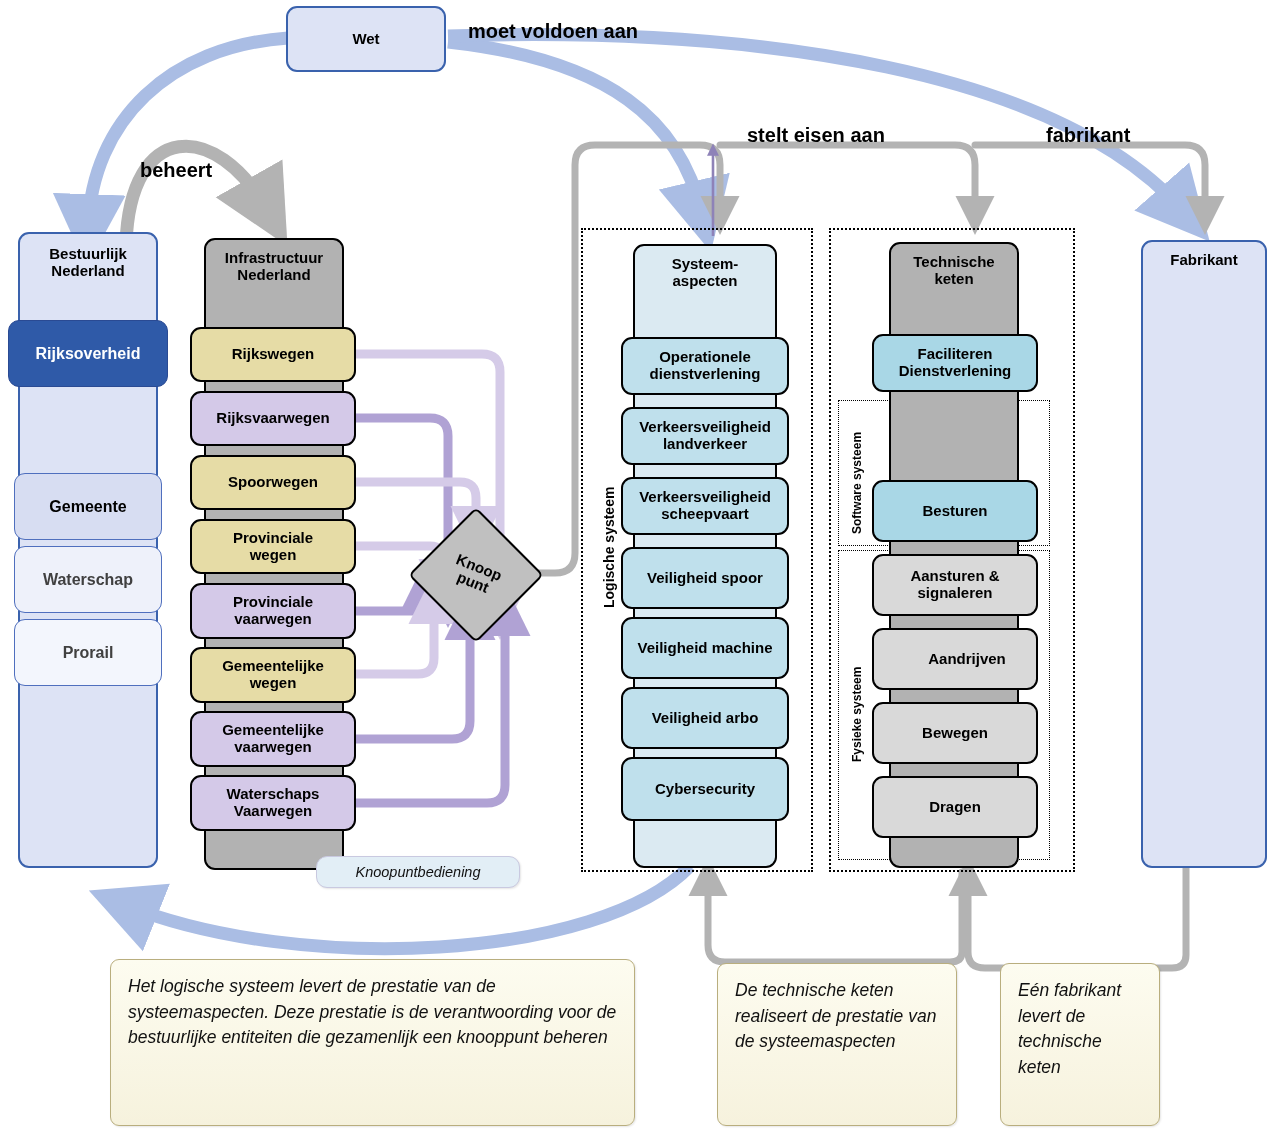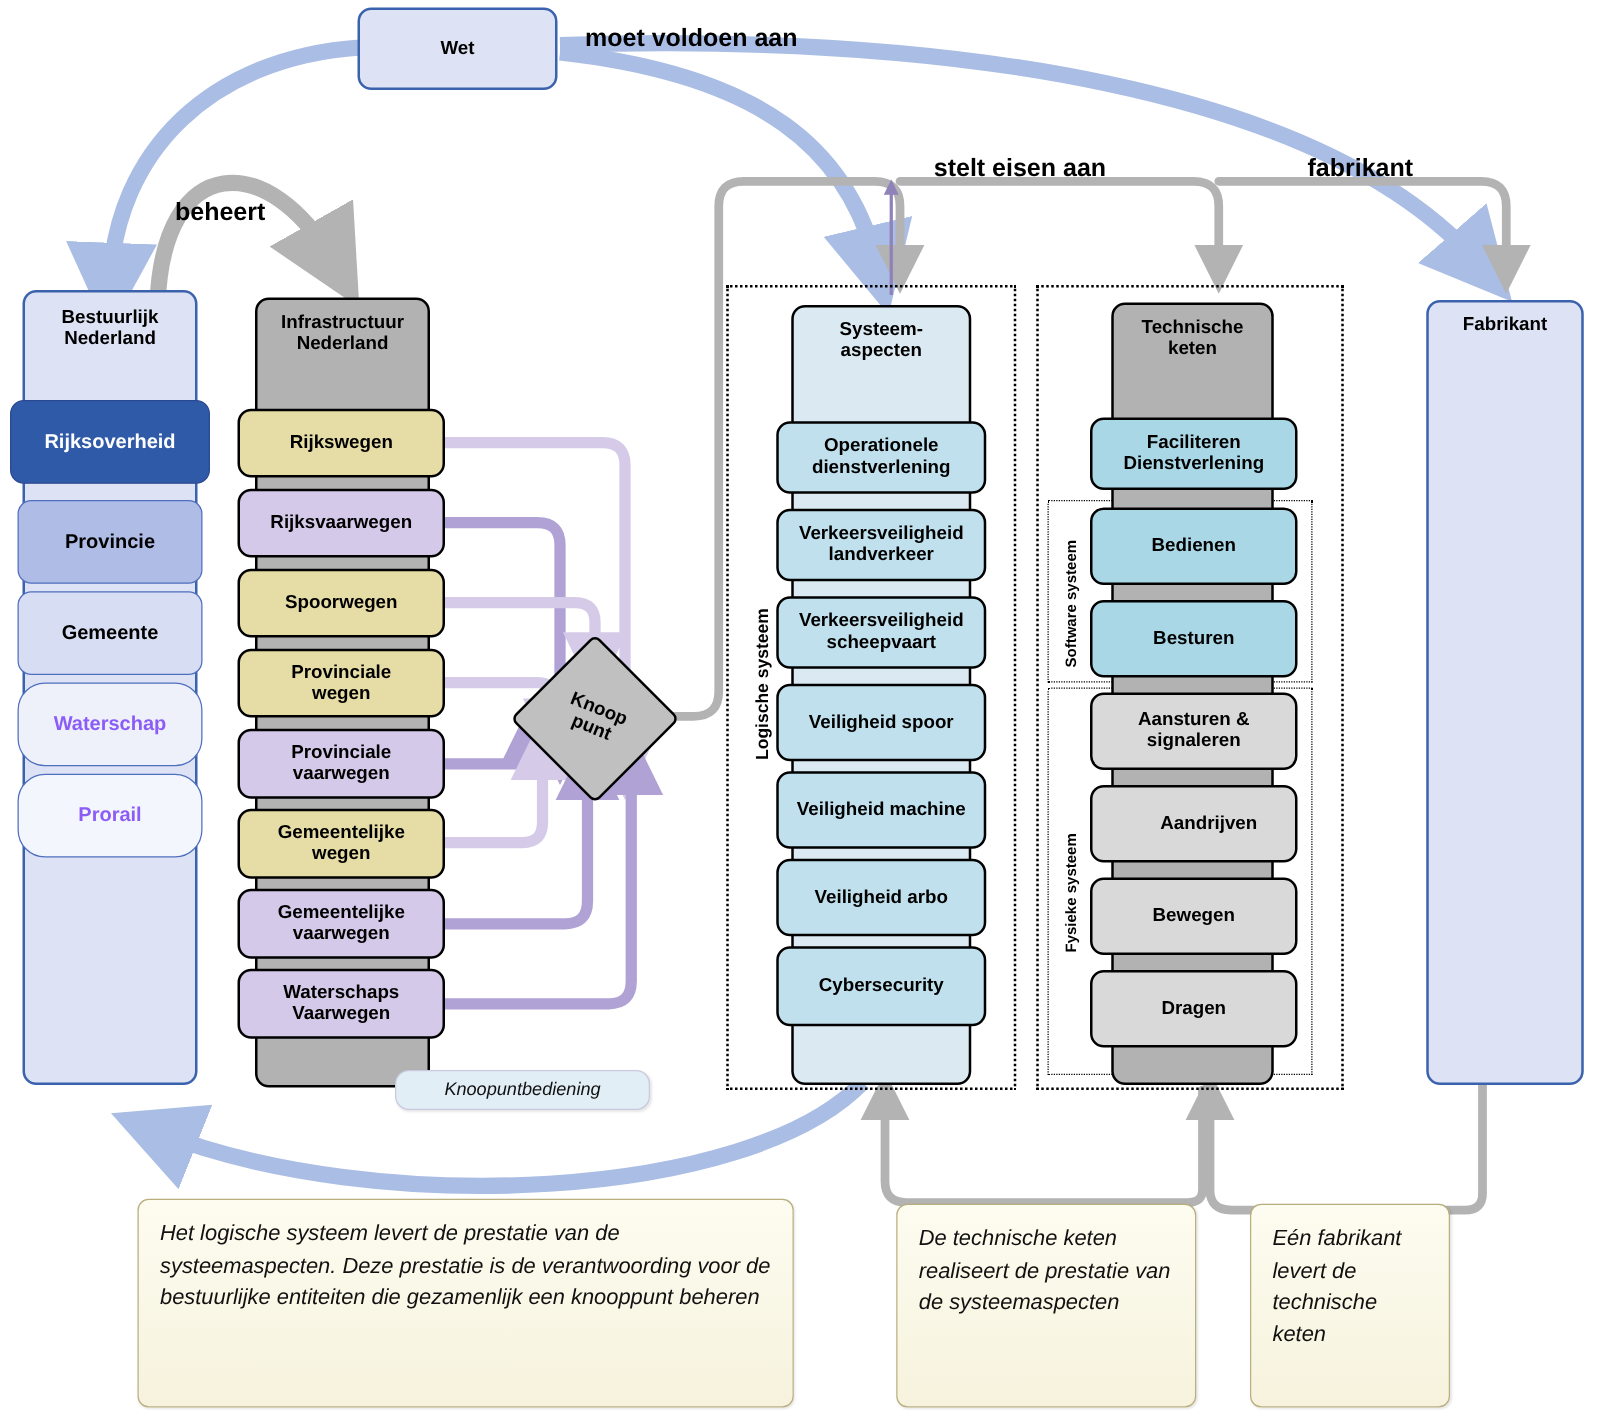--- a/index.html
+++ b/index.html
@@ -14,21 +14,21 @@
   
   .shell-blue{border:2px solid #3a62ad;background:#dde3f5;border-radius:11px;}
   .shell-grey{border:2px solid #000;background:#b2b2b2;border-radius:11px;}
   .shell-lblue{border:2px solid #000;background:#dbeaf2;border-radius:11px;}
 
   
   .it{border:2px solid #000;border-radius:11px;font-size:15px;color:#000;}
   .it-blue-sel{border:1.6px solid #2a4a93;background:#2f5aa8;color:#fff;border-radius:11px;}
   .it-blue-mid{border:1.6px solid #4f6fbe;background:#aebce6;color:#000;border-radius:11px;}
   .it-blue-lt{border:1.6px solid #4f6fbe;background:#d7ddf2;color:#000;border-radius:11px;}
-  .it-blue-xlt{border:1.6px solid #4f6fbe;background:#eef1fa;color:#8b5cf6;border-radius:22px;}
+  .it-blue-xlt{border:1.6px solid #4f6fbe;background:#eef1fa;color:#404040;border-radius:11px;}
   .it-tan{background:#e6dca6;}
   .it-purple{background:#d4c9e8;}
   .it-cyan{background:#a9d7e6;}
   .it-cyan-lt{background:#bfe0ec;}
   .it-grey-lt{background:#d9d9d9;}
 
   .note{position:absolute;box-sizing:border-box;border:1px solid #b9ae7e;
         border-radius:9px;background:linear-gradient(#fdfcf0,#f6f2dd);
         font-style:italic;font-size:17.5px;line-height:1.47;color:#111;
         padding:14px 17px;box-shadow:1px 1px 2px rgba(0,0,0,.10);}
@@ -123,23 +123,20 @@
   <div class="lbl" style="left:1046px;top:124px;font-size:20px;">fabrikant</div>
 
   <div class="node shell-blue" style="left:18px;top:232px;width:140px;height:636px;
               align-items:flex-start;justify-content:center;padding-top:12px;font-size:15px;">
     <span style="white-space:pre-line;">Bestuurlijk
 Nederland</span>
   </div>
   <div class="node it-blue-sel" style="left:8px;top:320px;width:160px;height:67px;font-size:16px;">
     <span style="white-space:pre-line;">Rijksoverheid</span>
   </div>
-  <div class="node it-blue-mid" style="left:14px;top:400px;width:148px;height:67px;font-size:16px;">
-    <span style="white-space:pre-line;">Provincie</span>
-  </div>
   <div class="node it-blue-lt" style="left:14px;top:473px;width:148px;height:67px;font-size:16px;">
     <span style="white-space:pre-line;">Gemeente</span>
   </div>
   <div class="node it-blue-xlt" style="left:14px;top:546px;width:148px;height:67px;font-size:16px;">
     <span style="white-space:pre-line;">Waterschap</span>
   </div>
   <div class="node it-blue-xlt" style="left:14px;top:619px;width:148px;height:67px;font-size:16px;background:#f3f6fd;">
     <span style="white-space:pre-line;">Prorail</span>
   </div>
 
@@ -233,23 +230,20 @@
   <div class="node shell-grey" style="left:889px;top:242px;width:130px;height:626px;
               align-items:flex-start;justify-content:center;padding-top:10px;font-size:15px;">
     <span style="white-space:pre-line;">Technische
 keten</span>
   </div>
 
   <div class="node it it-cyan" style="left:872px;top:334px;width:166px;height:58px;">
     <span style="white-space:pre-line;">Faciliteren
 Dienstverlening</span>
   </div>
-  <div class="node it it-cyan" style="left:872px;top:406px;width:166px;height:62px;">
-    <span style="white-space:pre-line;">Bedienen</span>
-  </div>
   <div class="node it it-cyan" style="left:872px;top:480px;width:166px;height:62px;">
     <span style="white-space:pre-line;">Besturen</span>
   </div>
   <div class="node it it-grey-lt" style="left:872px;top:554px;width:166px;height:62px;">
     <span style="white-space:pre-line;">Aansturen &amp;
 signaleren</span>
   </div>
   <div class="node it it-grey-lt" style="left:872px;top:628px;width:166px;height:62px;padding-left:24px;">
     <span style="white-space:pre-line;">Aandrijven</span>
   </div>

